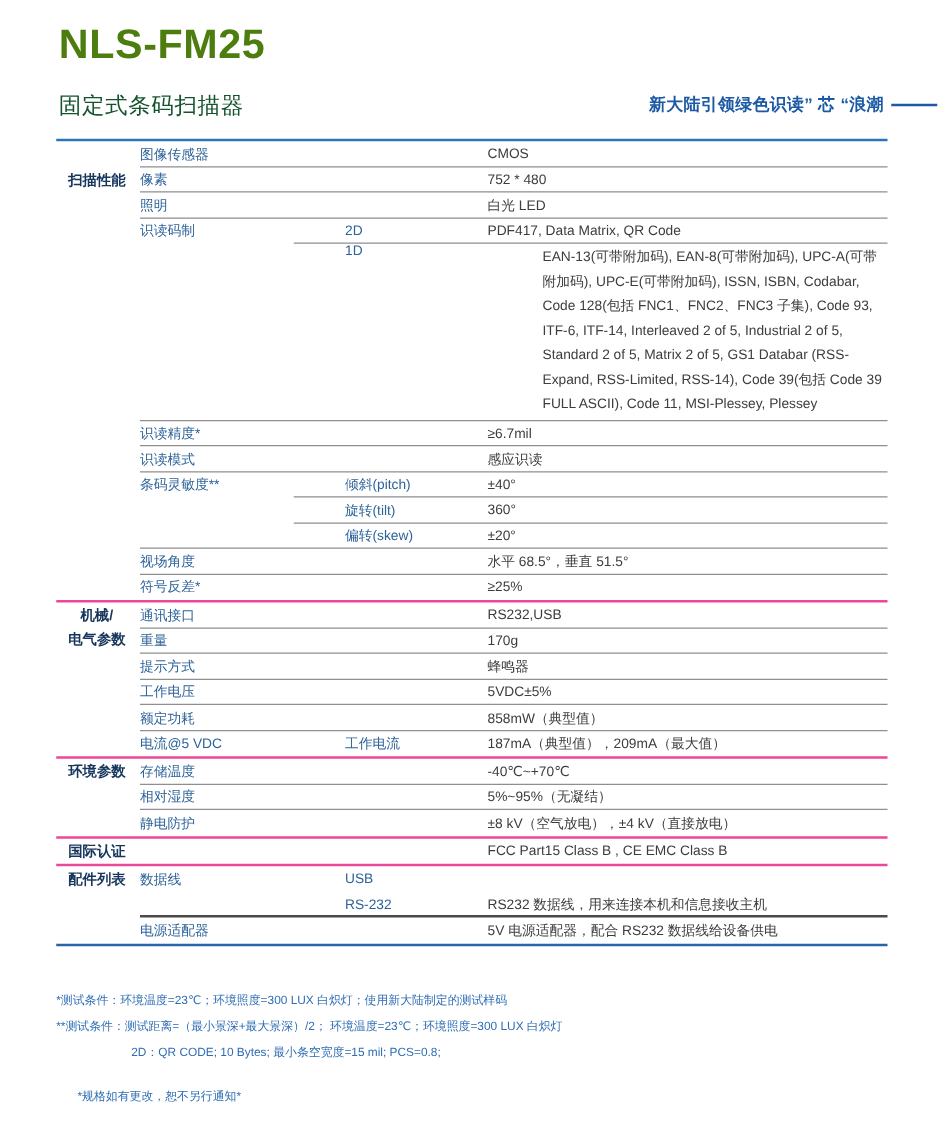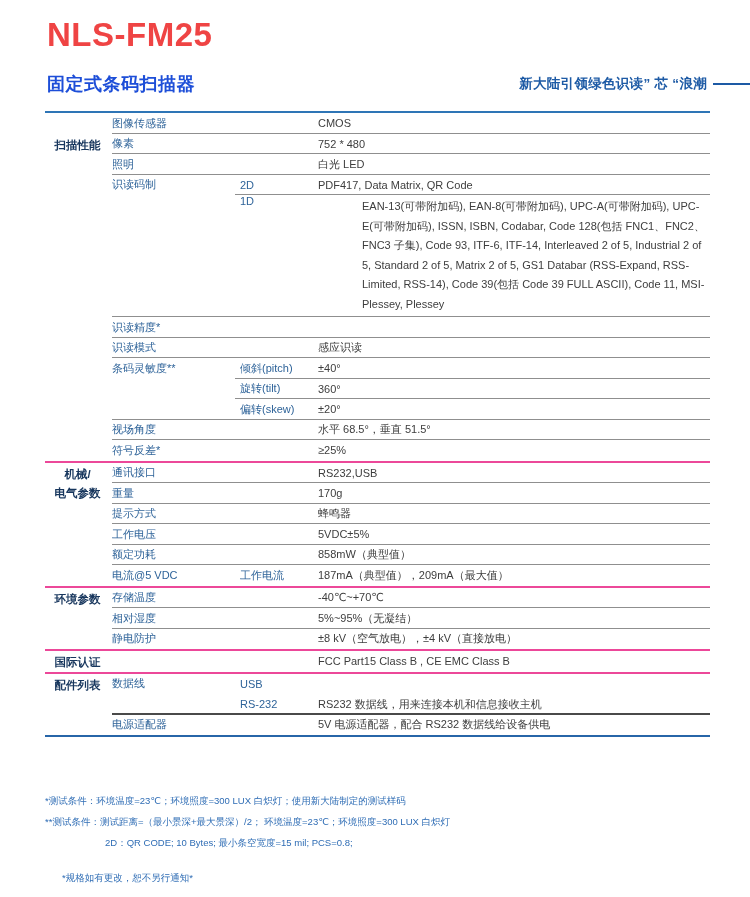--- a/index.html
+++ b/index.html
@@ -6,44 +6,44 @@
   body{
     width:750px;height:897px;background:#ffffff;position:relative;
     font-family:"Liberation Sans","DejaVu Sans",sans-serif;
     -webkit-font-smoothing:antialiased;
   }
   .page{position:absolute;inset:0;overflow:hidden;}
 
   
   .title{
     position:absolute;left:47px;top:16px;margin:0;
-    font-size:33px;font-weight:600;letter-spacing:.5px;color:#ef4444;
+    font-size:33px;font-weight:600;letter-spacing:.5px;color:#4d7c0f;
   }
   .subrow{
     position:absolute;left:47px;right:0;top:72px;
     display:flex;justify-content:space-between;align-items:center;
   }
-  .subtitle{font-size:18px;font-weight:700;color:#1d4ed8;letter-spacing:.5px;}
+  .subtitle{font-size:18px;font-weight:400;color:#14532d;letter-spacing:.5px;}
   .tagline-wrap{display:flex;align-items:center;}
   .tagline{font-size:13.5px;font-weight:700;color:#1d5aa5;letter-spacing:.3px;}
   .tagline-dash{width:37px;height:2px;background:#1d5aa5;margin-left:6px;}
 
   
   .spec-table{
     position:absolute;left:45px;right:40px;top:111px;
     border-top:2px solid #2e75b6;border-bottom:2px solid #2765a8;
   }
   .sec{position:relative;padding-left:67px;}
   .sec + .sec{border-top:2px solid #ec4899;}
   .sec-label{
     position:absolute;left:0;top:2px;width:65px;
     font-size:11.5px;font-weight:700;color:#17365d;line-height:19px;text-align:center;
   }
   .sec-label.offset1{top:23px;}
-  .row{display:flex;align-items:center;position:relative;min-height:20.5px;}
+  .row{display:flex;align-items:center;position:relative;min-height:20.5px;gap:36px;}
   .row .attr{flex:none;width:128px;font-size:11px;color:#2e6399;}
   .row .sub {flex:none;width:78px; font-size:11px;color:#2e6399;}
   .row .val {flex:1;min-width:0;font-size:11px;color:#3d3d3d;}
   .row.multi{align-items:flex-start;}
   .row.multi .val{line-height:19.5px;padding:2px 0 3px;margin-left:44px;}
   .row.bd-full::after,.row.bd-sub::after,.row.bd-thick::after{
     content:"";position:absolute;bottom:0;right:0;height:1px;background:#8f8f8f;
   }
   .row.bd-full::after{left:0;}
   .row.bd-sub::after{left:123px;}
@@ -95,20 +95,21 @@
         <div class="val">PDF417, Data Matrix, QR Code</div>
       </div>
       <div class="row bd-full multi">
         <div class="attr"></div>
         <div class="sub">1D</div>
         <div class="val">EAN-13(可带附加码), EAN-8(可带附加码), UPC-A(可带附加码), UPC-E(可带附加码), ISSN, ISBN, Codabar, Code 128(包括 FNC1、FNC2、FNC3 子集), Code 93, ITF-6, ITF-14, Interleaved 2 of 5, Industrial 2 of 5, Standard 2 of 5, Matrix 2 of 5, GS1 Databar (RSS-Expand, RSS-Limited, RSS-14), Code 39(包括 Code 39 FULL ASCII), Code 11, MSI-Plessey, Plessey</div>
       </div>
       <div class="row bd-full">
         <div class="attr">识读精度*</div>
         <div class="sub"></div>
+        <div class="val">≥6.7mil</div>
       </div>
       <div class="row bd-full">
         <div class="attr">识读模式</div>
         <div class="sub"></div>
         <div class="val">感应识读</div>
       </div>
       <div class="row bd-sub">
         <div class="attr">条码灵敏度**</div>
         <div class="sub">倾斜(pitch)</div>
         <div class="val">±40°</div>

